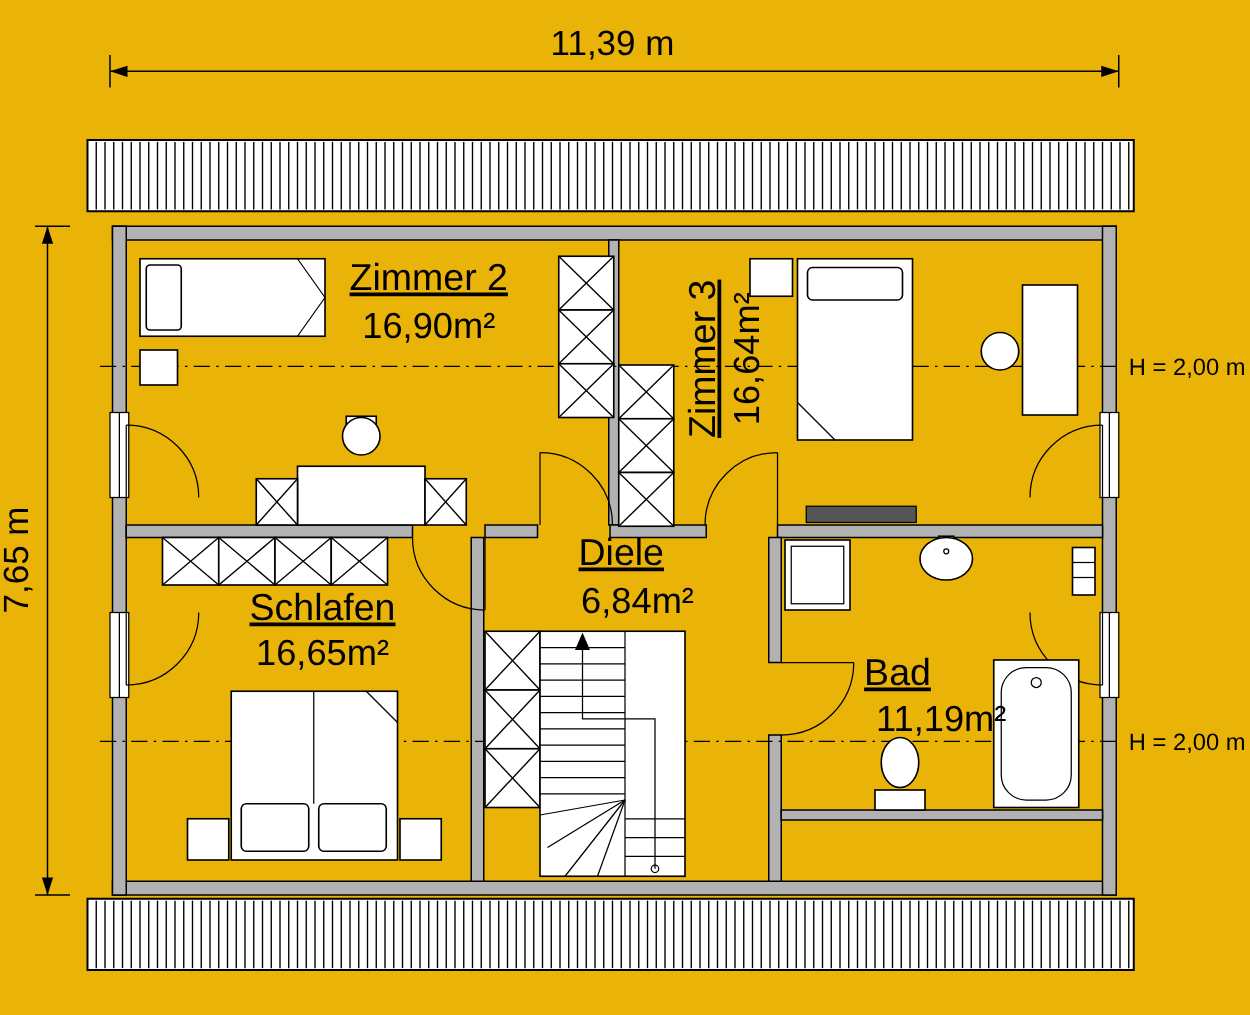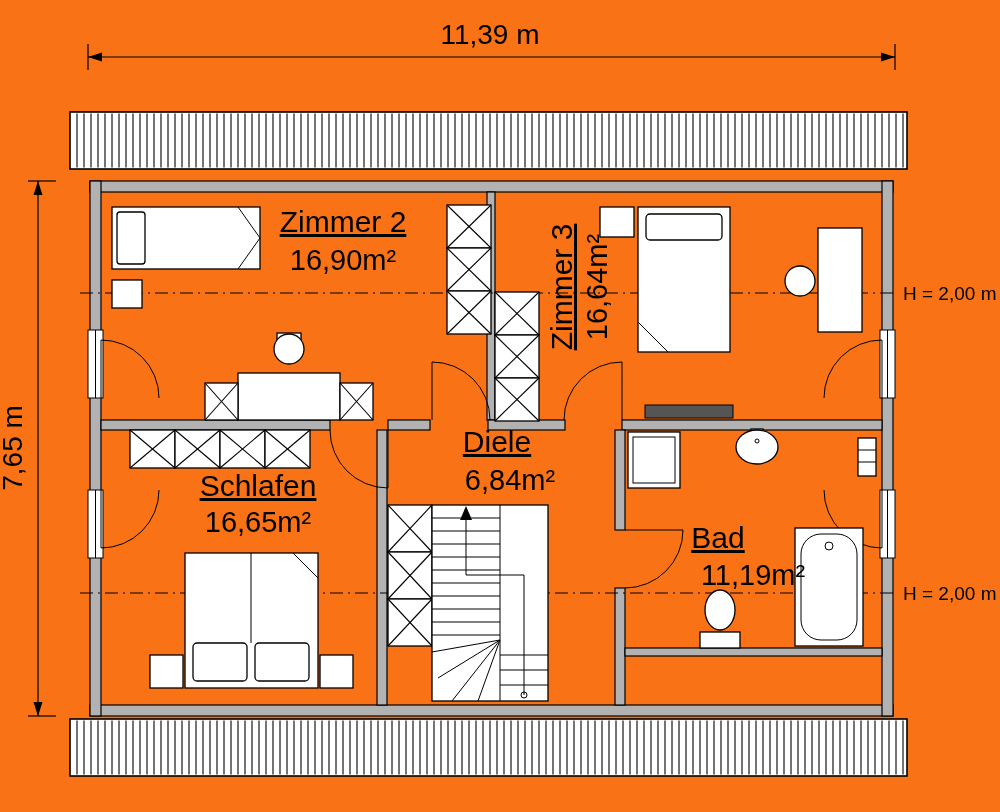--- a/index.html
+++ b/index.html
@@ -1,16 +1,16 @@
 <!DOCTYPE html>
 <html><head>
 <meta charset="utf-8">
 <style>
   html,body { margin:0; padding:0; background:#ffffff; }
-  .page { width:1000px; height:812px; background:#f97316; position:relative; overflow:hidden; }
+  .page { width:1000px; height:812px; background:#eab308; position:relative; overflow:hidden; }
   svg { display:block; }
 
   .wall   { fill:#b2b2b2; stroke:#000; stroke-width:1.2; }
   .eave   { fill:#ffffff; stroke:#000; stroke-width:1.6; }
   .furn   { fill:#ffffff; stroke:#000; stroke-width:1.3; }
   .darkbar{ fill:#555555; stroke:#000; stroke-width:1; }
   .ln     { stroke:#000; stroke-width:1.2; fill:none; }
   .thin   { stroke:#000; stroke-width:1;   fill:none; }
   .arc    { stroke:#000; stroke-width:1;   fill:none; }
   .winbox { fill:#ffffff; stroke:#000; stroke-width:1; }

